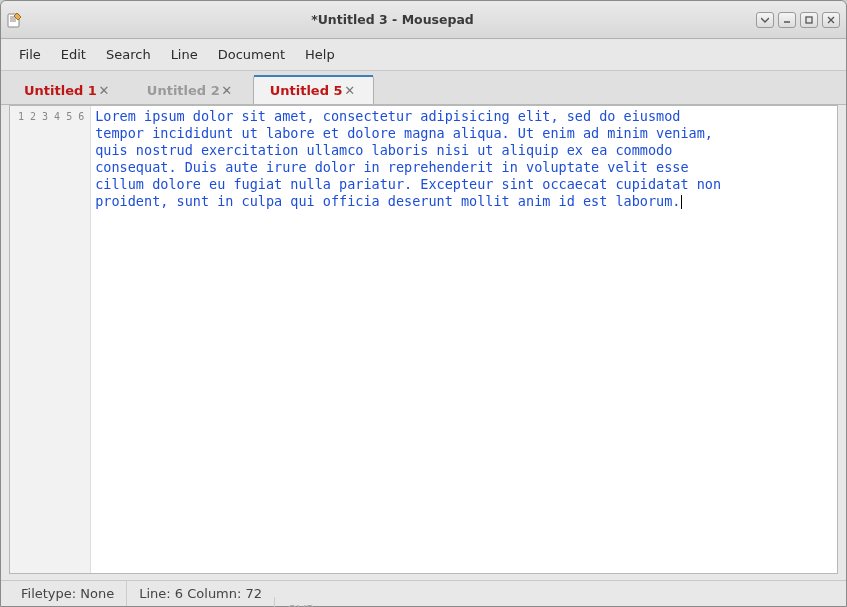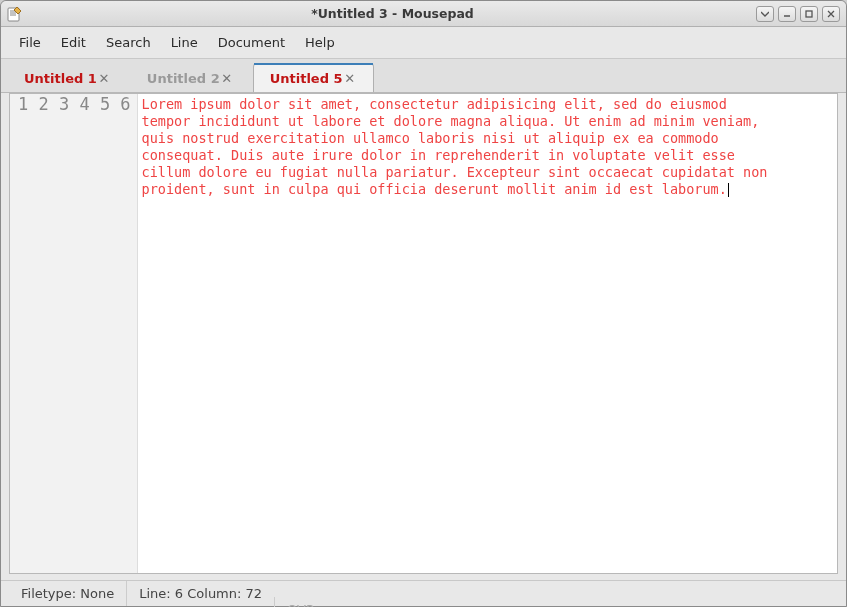--- a/index.html
+++ b/index.html
@@ -12,21 +12,21 @@
   }
   .window {
     width: 847px; height: 607px;
     background: #e8e8e8;
     border: 1px solid #8a8a8a;
     display: flex; flex-direction: column;
     border-radius: 6px 6px 0 0;
   }
   
   .titlebar {
-    height: 26px;
+    height: 38px;
     background: linear-gradient(to bottom, #eaeaea, #d8d8d8);
     border-bottom: 1px solid #b0b0b0;
     display: flex; align-items: center;
     padding: 0 6px;
     border-radius: 6px 6px 0 0;
   }
   .titlebar .app-icon {
     width: 16px; height: 16px; margin-right: 6px;
     display:flex;align-items:center;justify-content:center;
   }
@@ -96,32 +96,32 @@
     background:#fff;
     border:1px solid #b8b8b8;
     display:flex;
     overflow:hidden;
   }
   .gutter {
     background:#f2f2f2;
     padding: 2px 6px 2px 8px;
     text-align:right;
     font-family: "DejaVu Sans Mono","Liberation Mono",monospace;
-    font-size: 17px;
+    font-size: 10px;
     color:#888;
     border-right:1px solid #ddd;
     user-select:none;
     line-height: 17px;
   }
   .editor {
     flex:1;
     padding: 2px 4px;
     font-family: "DejaVu Sans Mono","Liberation Mono",monospace;
     font-size: 13.5px;
-    color: #ef4444;
+    color: #1d4ed8;
     line-height: 17px;
     white-space: pre;
     position:relative;
   }
   .caret {
     display:inline-block;width:1px;height:14px;background:#000;vertical-align:text-bottom;margin-left:1px;
   }
   
   .statusbar {
     height: 26px;

